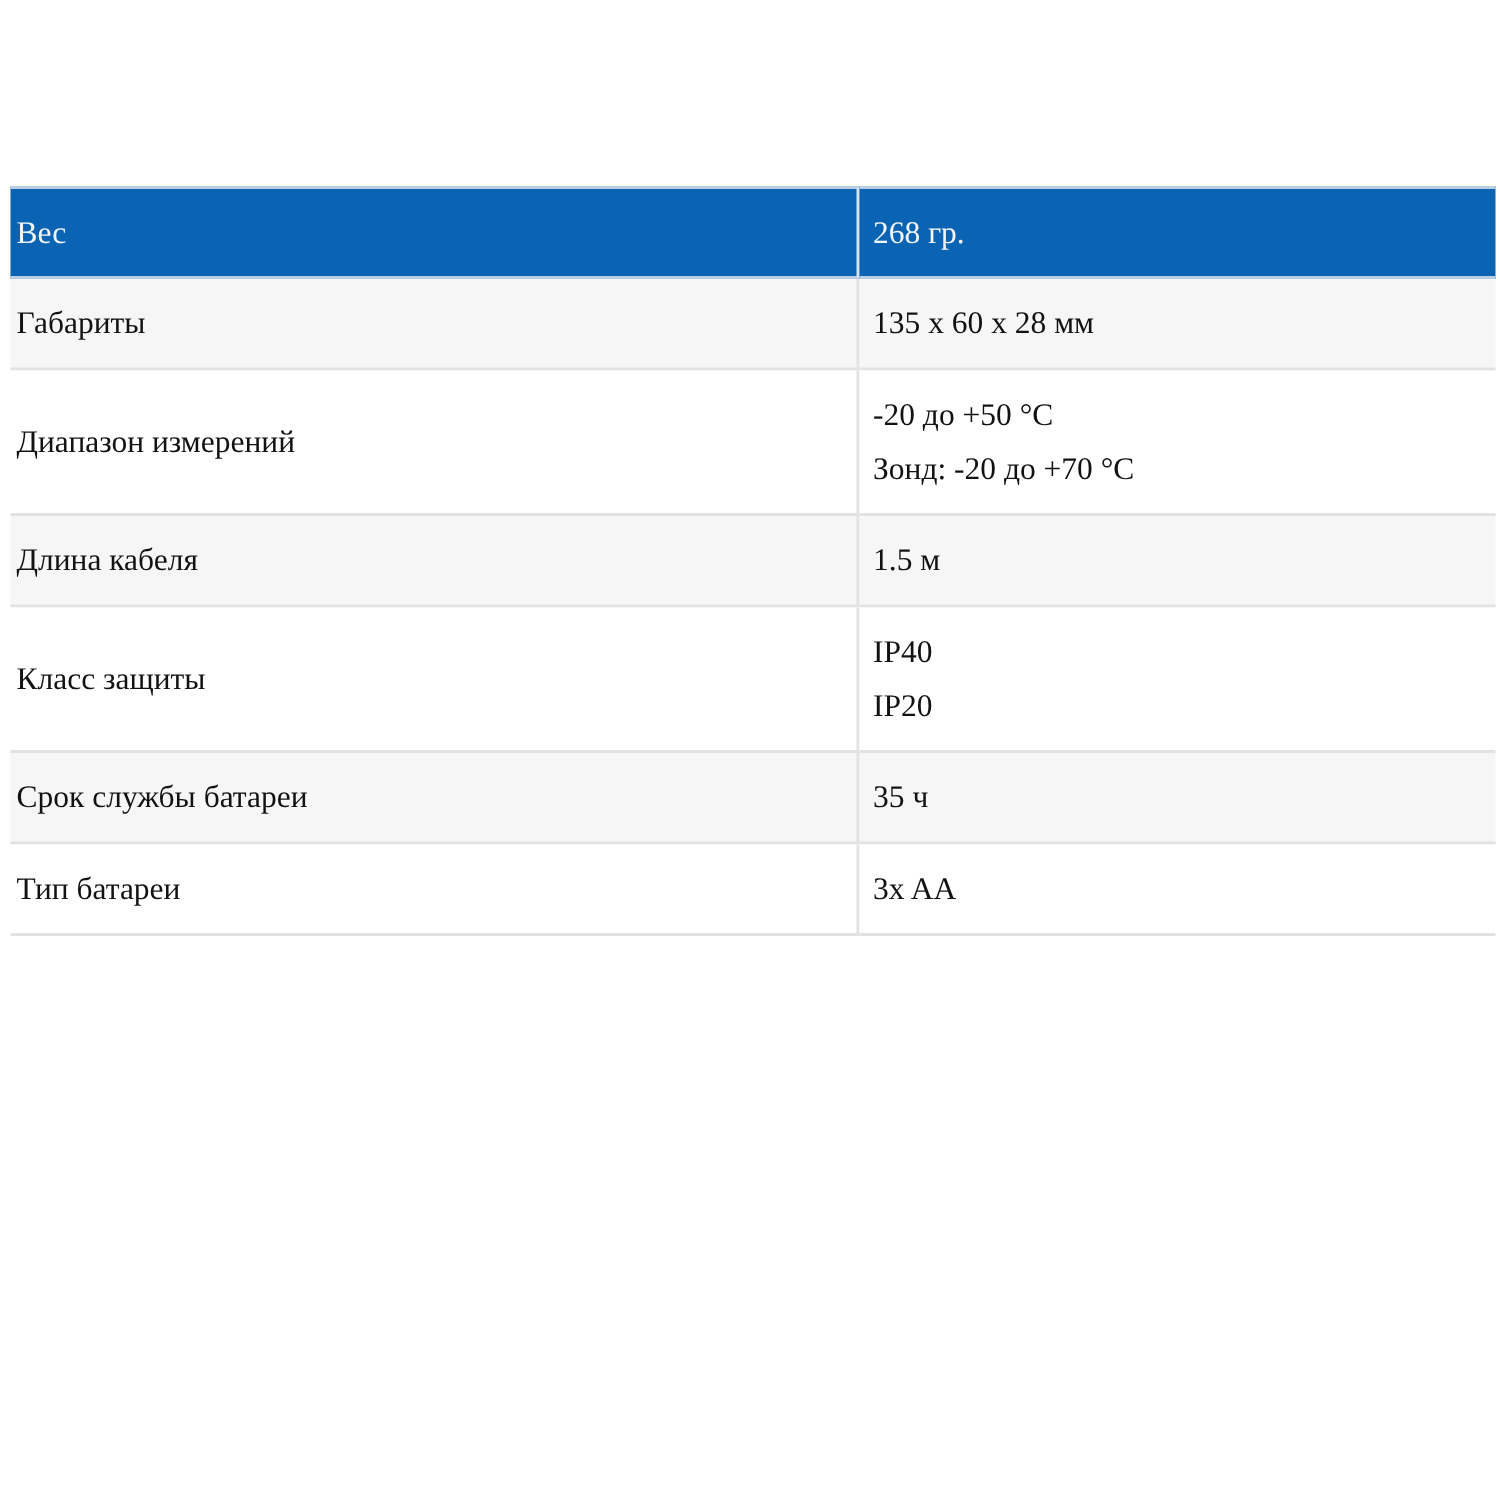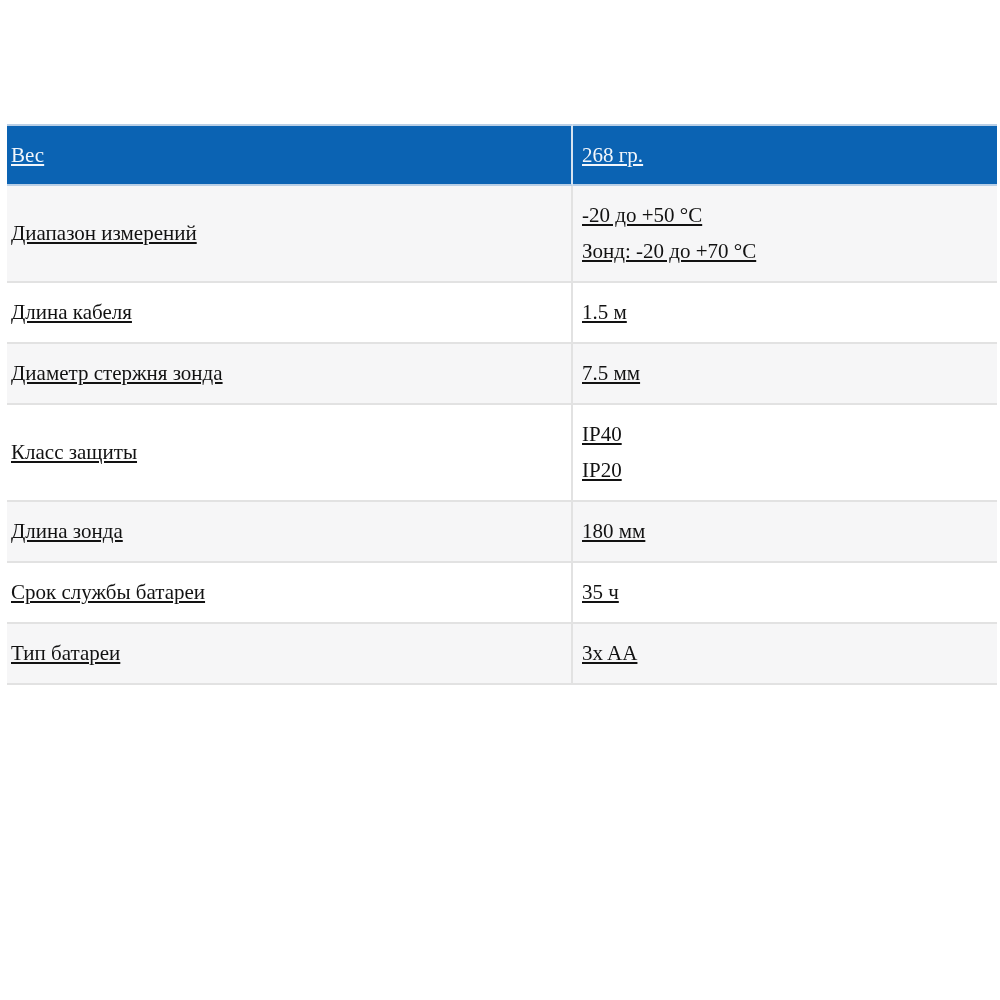--- a/index.html
+++ b/index.html
@@ -27,21 +27,20 @@
   .col-param { width: 566px; }
   .col-value { width: 424px; }
 
   .spec-table td {
     vertical-align: middle;
     line-height: 36px;
     padding: 11px 8px 12px 4px;
     background: var(--row-bg, #ffffff);
     border-bottom: 2px solid var(--border, #e2e2e2);
     overflow: hidden;
-    text-decoration: underline;
   }
   .spec-table td.label-cell {
     border-right: 2px solid var(--border, #e2e2e2);
   }
   .spec-table td.value-cell {
     padding-left: 9px;
     margin-left: 48px;
   }
   
   .spec-table tbody tr:nth-child(even) td {
@@ -73,20 +72,28 @@
     <tbody>
       <tr class="header-row">
         <td class="label-cell">
           <span class="value-line">Вес</span>
         </td>
         <td class="value-cell">
           <span class="value-line">268 гр.</span>
         </td>
       </tr>
 
+      <tr>
+        <td class="label-cell">
+          <span class="value-line">Габариты</span>
+        </td>
+        <td class="value-cell">
+          <span class="value-line">135 x 60 x 28 мм</span>
+        </td>
+      </tr>
 
       <tr>
         <td class="label-cell">
           <span class="value-line">Диапазон измерений</span>
         </td>
         <td class="value-cell">
           <span class="value-line">-20 до +50 °C</span>
           <span class="value-line">Зонд: -20 до +70 °C</span>
         </td>
       </tr>
@@ -94,47 +101,31 @@
 
       <tr>
         <td class="label-cell">
           <span class="value-line">Длина кабеля</span>
         </td>
         <td class="value-cell">
           <span class="value-line">1.5 м</span>
         </td>
       </tr>
 
-      <tr>
-        <td class="label-cell">
-          <span class="value-line">Диаметр стержня зонда</span>
-        </td>
-        <td class="value-cell">
-          <span class="value-line">7.5 мм</span>
-        </td>
-      </tr>
 
       <tr>
         <td class="label-cell">
           <span class="value-line">Класс защиты</span>
         </td>
         <td class="value-cell">
           <span class="value-line">IP40</span>
           <span class="value-line">IP20</span>
         </td>
       </tr>
 
-      <tr>
-        <td class="label-cell">
-          <span class="value-line">Длина зонда</span>
-        </td>
-        <td class="value-cell">
-          <span class="value-line">180 мм</span>
-        </td>
-      </tr>
 
       <tr>
         <td class="label-cell">
           <span class="value-line">Срок службы батареи</span>
         </td>
         <td class="value-cell">
           <span class="value-line">35 ч</span>
         </td>
       </tr>
 

